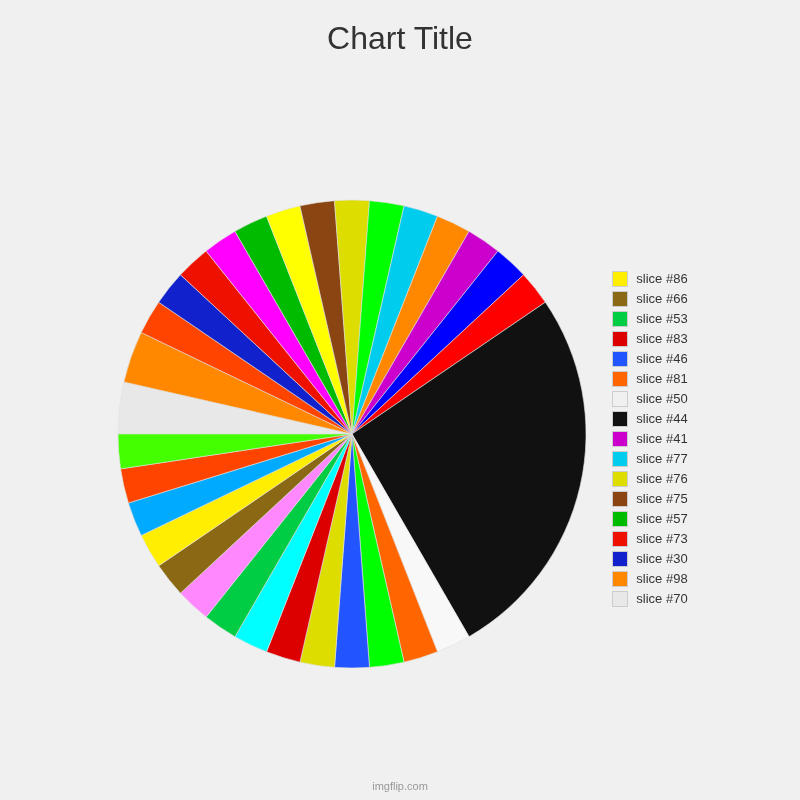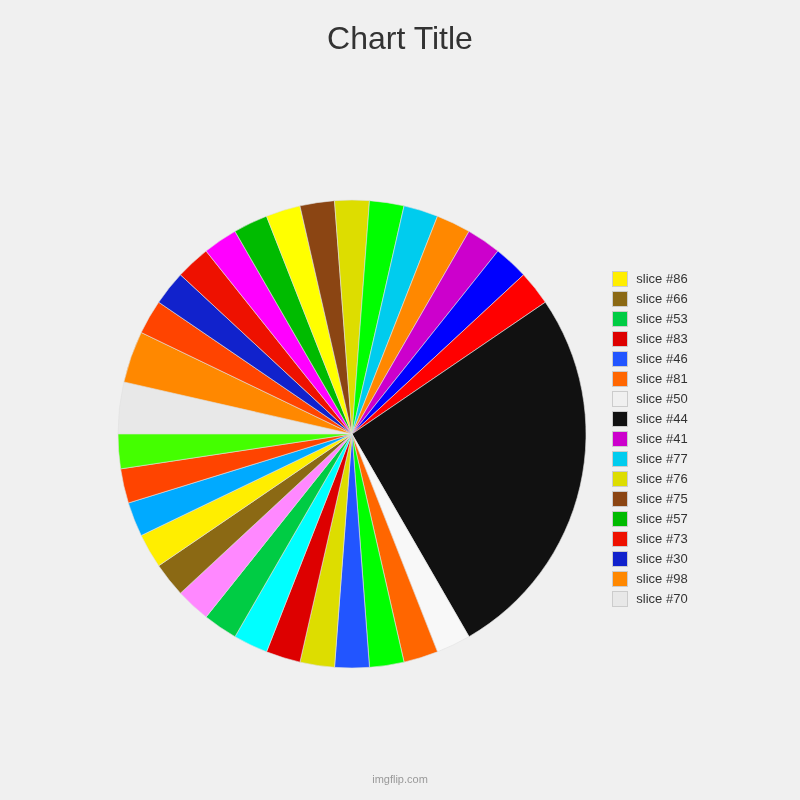--- a/index.html
+++ b/index.html
@@ -59,21 +59,21 @@
       font-size: 13px;
       color: #333;
     }
     .legend-color {
       width: 16px;
       height: 16px;
       flex-shrink: 0;
     }
     #imgflip-credit {
       position: absolute;
-      bottom: 15px;
+      bottom: 8px;
       left: 50%;
       transform: translateX(-50%);
       font-size: 11px;
       color: #999;
     }
   </style>
 </head>
 <body>
 
 <div id="chart-container">

